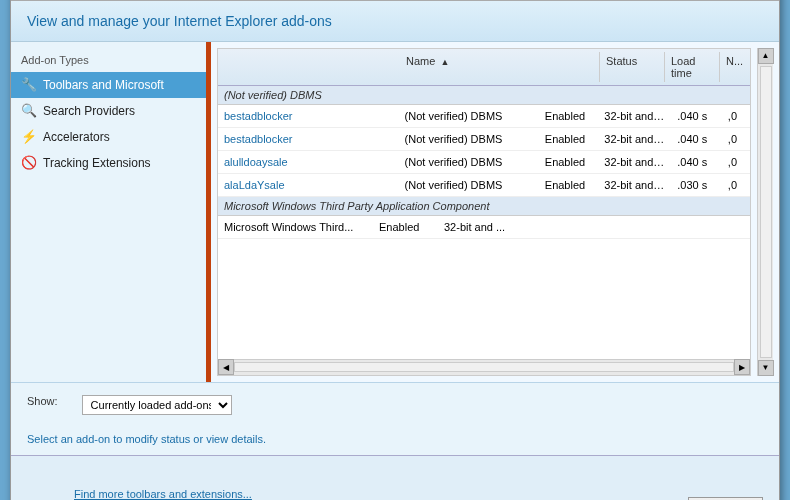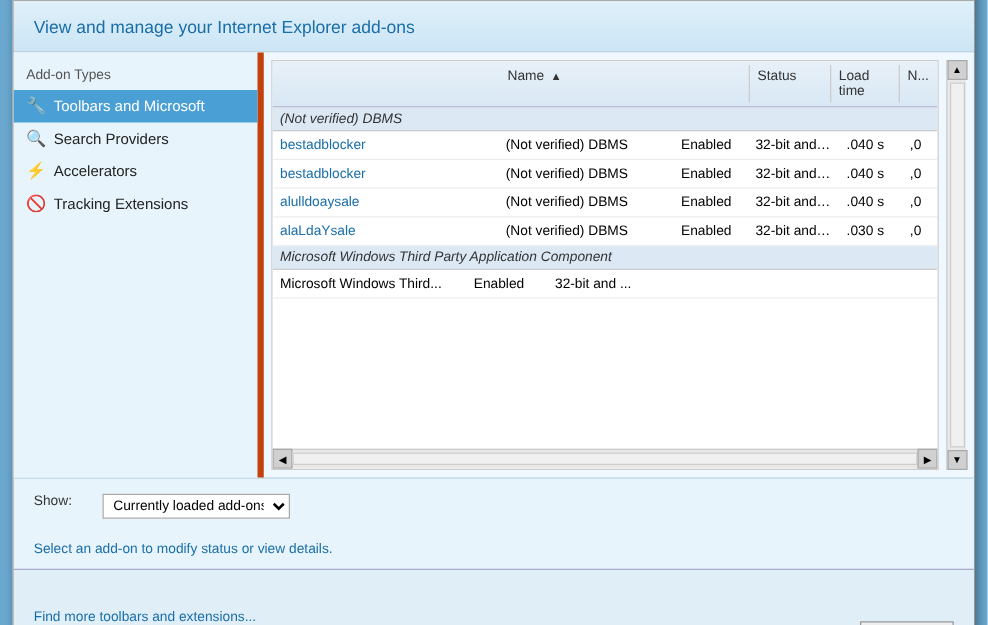--- a/index.html
+++ b/index.html
@@ -231,21 +231,23 @@
       border-top: 1px solid #aac;
     }
     .bottom-links {
       display: flex;
       flex-direction: column;
       gap: 2px;
     }
     .bottom-link {
       font-size: 11px;
       color: #1a6ea8;
-      cursor: pointer;
+      text-decoration: underline;
+      cursor: pointer;
+      margin-left: 47px;
     }
     .close-button {
       background: linear-gradient(to bottom, #f0f0f0, #d8d8d8);
       border: 1px solid #999;
       padding: 4px 16px;
       font-size: 16px;
       cursor: pointer;
       color: #222;
       margin-top: 33px;
     }

